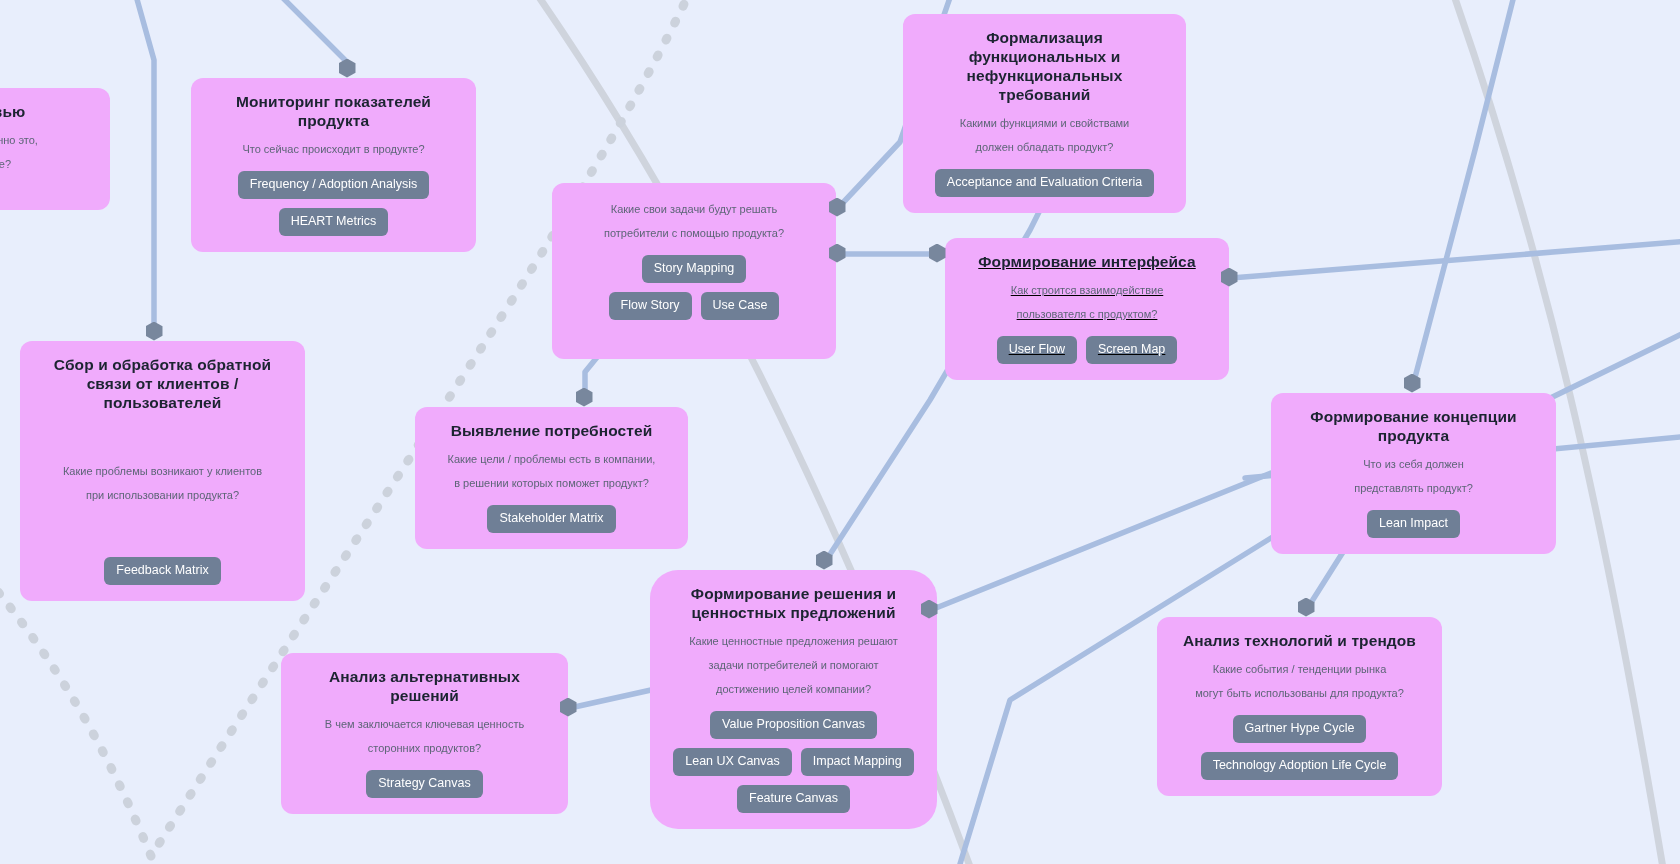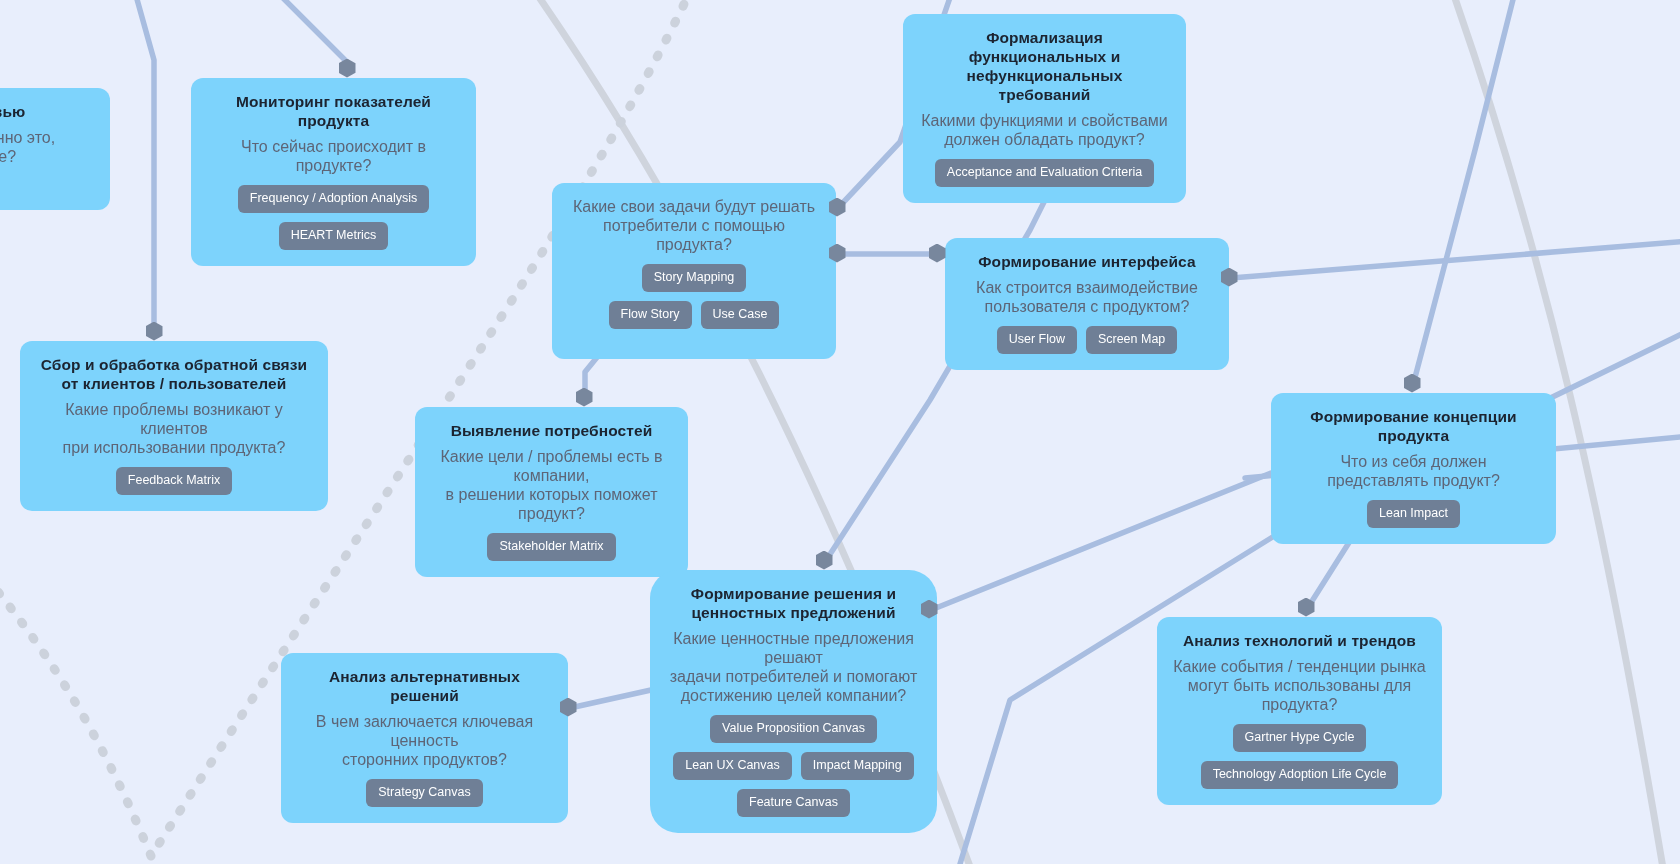--- a/index.html
+++ b/index.html
@@ -7,39 +7,39 @@
     width:1680px;height:864px;
     background:#e8eefc;
     font-family:"Liberation Sans","DejaVu Sans",sans-serif;
     overflow:hidden;
     position:relative;
   }
   #canvas{position:absolute;inset:0;width:1680px;height:864px;overflow:hidden;}
   #wires{position:absolute;left:0;top:0;width:1680px;height:864px;}
   .card{
     position:absolute;
-    background:#7dd3fc;
+    background:#f0abfc;
     border-radius:12px;
     box-sizing:border-box;
     padding:14px 16px 16px 16px;
     display:flex;flex-direction:column;align-items:center;
     text-align:center;
   }
   .card-title{
     color:#1c2431;
     font-size:15.5px;
     font-weight:bold;
     line-height:19px;
     letter-spacing:.1px;
     margin:0 0 7px 0;
   }
   .card-sub{
     color:#5d6577;
-    font-size:16px;
-    line-height:19px;
+    font-size:11px;
+    line-height:24px;
     margin:0 0 10px 0;
   }
   .pill-row{display:flex;flex-wrap:wrap;justify-content:center;gap:9px;margin-bottom:9px;}
   .pill-row:last-child{margin-bottom:0;}
   .pill{
     background:#6f7f96;
     color:#ffffff;
     font-size:12.5px;
     line-height:13px;
     font-weight:normal;
@@ -111,29 +111,29 @@
       <div class="card" style="left: 552px; top: 183px; width: 284px; min-height: 176px;">
         <div class="card-sub">Какие свои задачи будут решать<br>потребители с помощью продукта?</div>
         <div class="pill-row">
           <span class="pill">Story Mapping</span>
         </div>
         <div class="pill-row">
           <span class="pill">Flow Story</span>
           <span class="pill">Use Case</span>
         </div>
       </div>
-      <div class="card" style="left: 945px; top: 238px; width: 284px; min-height: 121px;">
+      <div class="card" style="left: 945px; top: 238px; width: 284px; min-height: 121px; text-decoration: underline;">
         <div class="card-title">Формирование интерфейса</div>
         <div class="card-sub">Как строится взаимодействие<br>пользователя с продуктом?</div>
         <div class="pill-row">
           <span class="pill">User Flow</span>
           <span class="pill">Screen Map</span>
         </div>
       </div>
-      <div class="card" style="left: 20px; top: 341px; width: 308px; min-height: 137px;">
+      <div class="card" style="left: 20px; top: 341px; width: 285px; min-height: 137px; gap: 40px;">
         <div class="card-title">Сбор и обработка обратной связи от клиентов / пользователей</div>
         <div class="card-sub">Какие проблемы возникают у клиентов<br>при использовании продукта?</div>
         <div class="pill-row">
           <span class="pill">Feedback Matrix</span>
         </div>
       </div>
       <div class="card" style="left: 415px; top: 407px; width: 273px; min-height: 124px;">
         <div class="card-title">Выявление потребностей</div>
         <div class="card-sub">Какие цели / проблемы есть в компании,<br>в решении которых поможет продукт?</div>
         <div class="pill-row">

